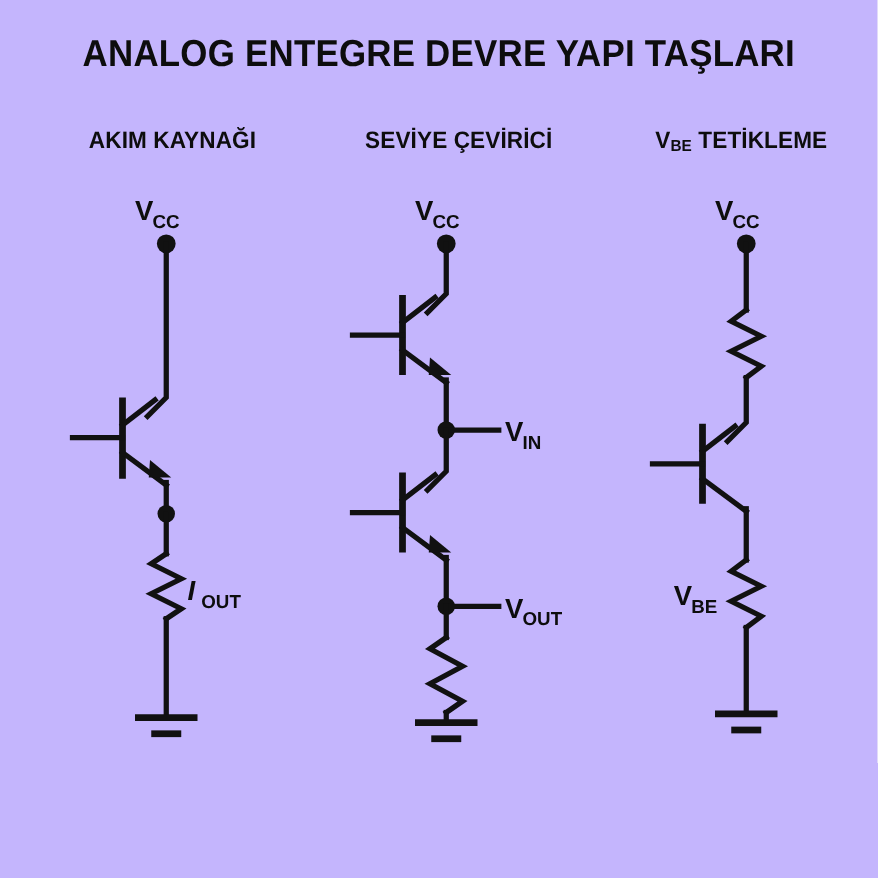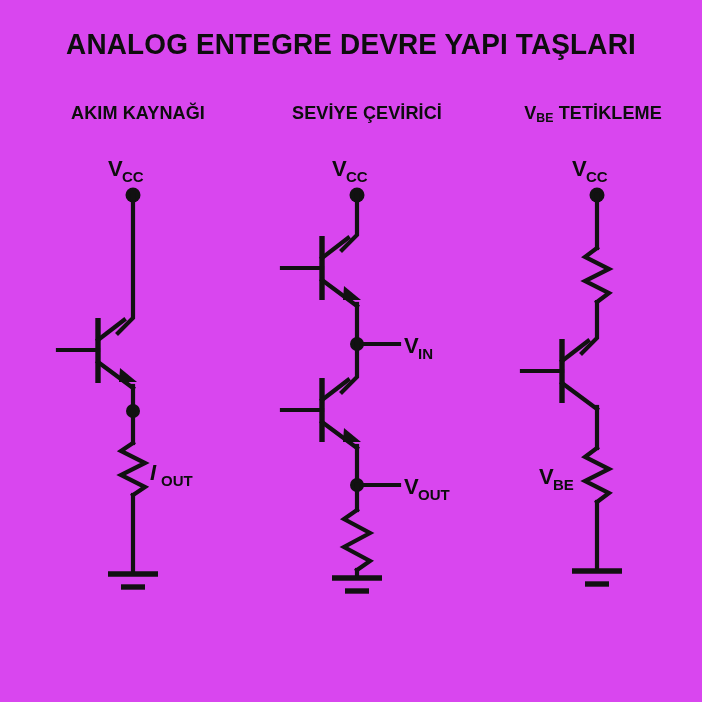--- a/index.html
+++ b/index.html
@@ -12,21 +12,21 @@
     height: 702px;
     overflow: hidden;
     font-family: "Liberation Sans", sans-serif;
     color: #111111;
     position: relative;
   }
   #figure {
     position: relative;
     width: 702px;
     height: 702px;
-    background: #d946ef;
+    background: #c4b5fd;
   }
   #main-title {
     position: absolute;
     left: 0;
     top: 27px;
     width: 702px;
     text-align: center;
     font-size: 30px;
     font-weight: 700;
     letter-spacing: 0.2px;

